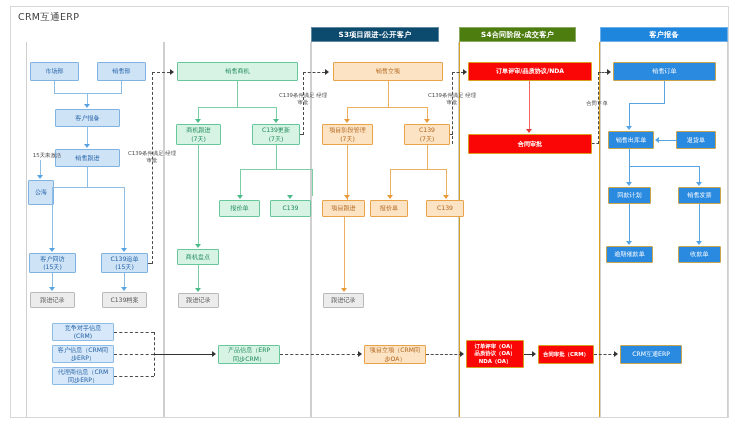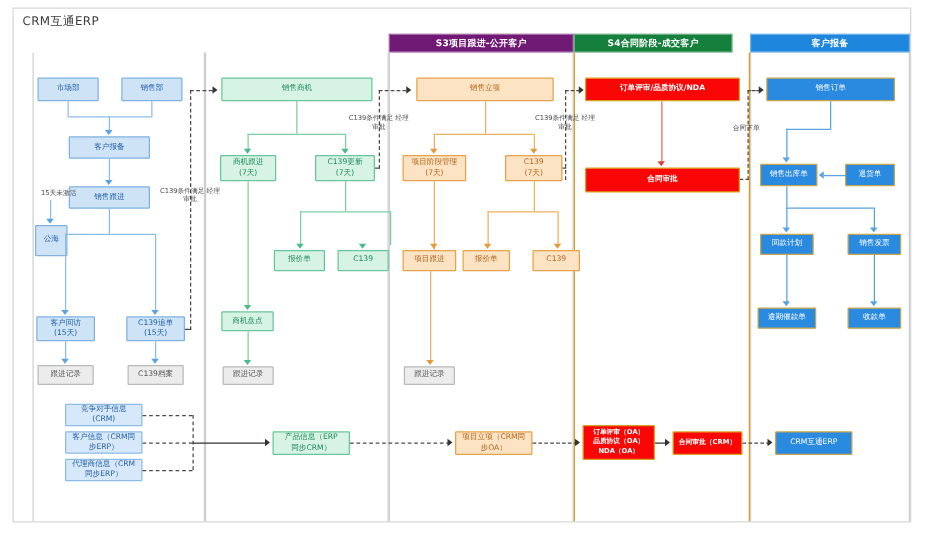--- a/index.html
+++ b/index.html
@@ -49,24 +49,24 @@
 
   .wm{position:absolute;right:14px;bottom:16px;font-family:"DejaVu Serif","Liberation Serif",serif;font-size:22px;color:#c9c9c9;font-weight:bold;letter-spacing:.5px;}
 </style>
 </head>
 <body>
 
 <div id="canvas">
   <div class="frame"></div>
   <div class="diagram-title">CRM互通ERP</div>
 
-  <div class="lane-head" style="left:311px;width:148px;background:#701a75;">
+  <div class="lane-head" style="left:311px;width:128px;background:#0c4a6e;">
       <span>S3项目跟进-公开客户</span>
     </div>
-  <div class="lane-head" style="left:459px;width:127px;background:#15803d;">
+  <div class="lane-head" style="left:459px;width:117px;background:#4d7c0f;">
       <span>S4合同阶段-成交客户</span>
     </div>
   <div class="lane-head" style="left:600px;width:128px;background:#1f86dd;">
       <span>客户报备</span>
     </div>
 
   <div class="lane-body" style="left:26px;width:138px;"></div>
   <div class="lane-body" style="left:164px;width:147px;"></div>
   <div class="lane-body" style="left:311px;width:148px;"></div>
   <div class="lane-body" style="left:459px;width:141px;border-left:1px solid #d8a020;border-right:1px solid #d8a020;"></div>

